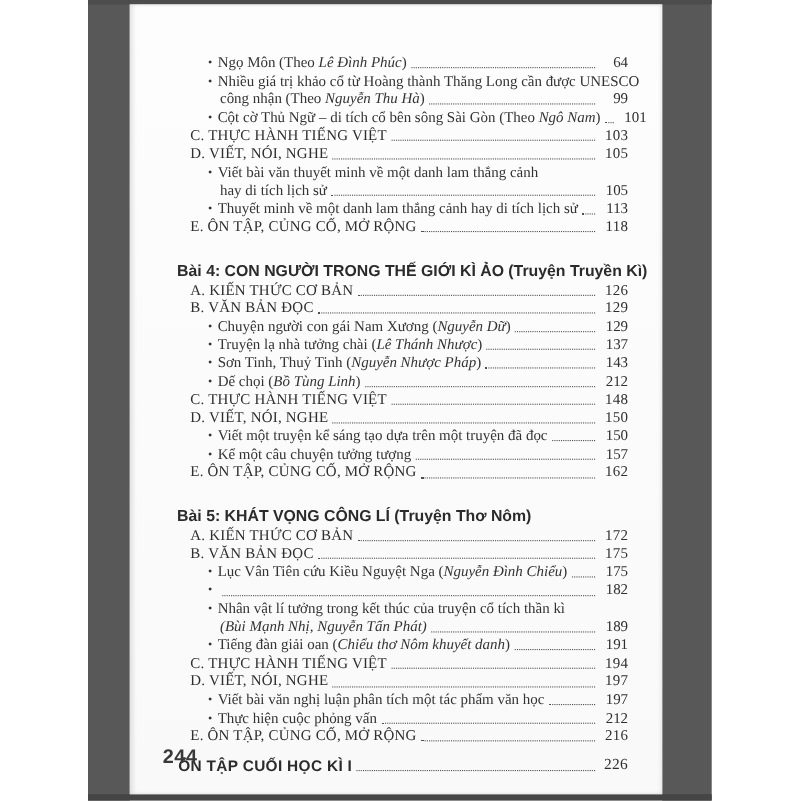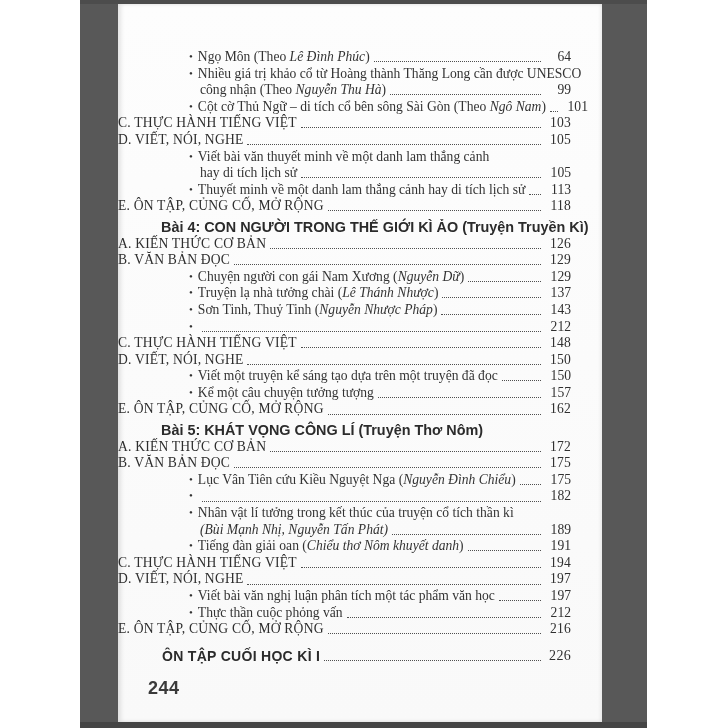--- a/index.html
+++ b/index.html
@@ -27,34 +27,34 @@
     color:var(--text,#333333);
   }
   .row{
     display:flex;align-items:baseline;
     height:16.6px;line-height:16.6px;
     font-size:13.6px;white-space:nowrap;
     padding-right:31px;
   }
   .row .txt{flex:0 0 auto;}
   .row em{font-style:italic;}
-  .row-section{letter-spacing:0.2px;color:#2e2e2e;align-items:flex-end;}
+  .row-section{padding-left:55px;letter-spacing:0.2px;color:#2e2e2e;align-items:flex-end;}
   .row-bullet{padding-left:71px;}
   .row-wrap{padding-left:82px;}
   .row.no-page{padding-right:6px;}
   .bullet{flex:0 0 auto;margin-right:5px;font-size:11px;position:relative;top:-1px;}
   .leader{
     flex:1 1 auto;min-width:8px;
     align-self:flex-end;
     border-bottom:1.7px dotted var(--leader,#4f4f4f);
     margin:0 3px 3.5px 4px;
   }
   .pnum{flex:0 0 auto;width:27px;text-align:right;color:#2f2f2f;}
   .row-unit{
-    margin-top:4px;
+    margin-top:24px;
     padding-left:43px;
     font-family:"Liberation Sans", sans-serif;
     font-weight:bold;font-size:14.4px;
     color:var(--heading_text,#2b2b2b);
   }
   .row-final{
     margin-top:10px;
     padding-left:44px;
     font-family:"Liberation Sans", sans-serif;
     font-weight:bold;font-size:14px;
@@ -157,20 +157,21 @@
           <span class="pnum">137</span>
         </div>
         <div class="row row-bullet">
           <span class="bullet">•</span>
           <span class="txt"><span>Sơn Tinh, Thuỷ Tinh (</span><em>Nguyễn Nhược Pháp</em><span>)</span></span>
           <span class="leader"></span>
           <span class="pnum">143</span>
         </div>
         <div class="row row-bullet">
           <span class="bullet">•</span>
+          <span class="txt"><span>Dế chọi (</span><em>Bồ Tùng Linh</em><span>)</span></span>
           <span class="leader"></span>
           <span class="pnum">212</span>
         </div>
         <div class="row row-section">
           <span class="txt"><span>C. THỰC HÀNH TIẾNG VIỆT</span></span>
           <span class="leader"></span>
           <span class="pnum">148</span>
         </div>
         <div class="row row-section">
           <span class="txt"><span>D. VIẾT, NÓI, NGHE</span></span>
@@ -244,21 +245,21 @@
           <span class="pnum">197</span>
         </div>
         <div class="row row-bullet">
           <span class="bullet">•</span>
           <span class="txt"><span>Viết bài văn nghị luận phân tích một tác phẩm văn học</span></span>
           <span class="leader"></span>
           <span class="pnum">197</span>
         </div>
         <div class="row row-bullet">
           <span class="bullet">•</span>
-          <span class="txt"><span>Thực thần cuộc phỏng vấn</span></span>
+          <span class="txt"><span>Thực hiện cuộc phỏng vấn</span></span>
           <span class="leader"></span>
           <span class="pnum">212</span>
         </div>
         <div class="row row-section">
           <span class="txt"><span>E. ÔN TẬP, CỦNG CỐ, MỞ RỘNG</span></span>
           <span class="leader"></span>
           <span class="pnum">216</span>
         </div>
         <div class="row row-final">
           <span class="txt"><span>ÔN TẬP CUỐI HỌC KÌ I</span></span>

